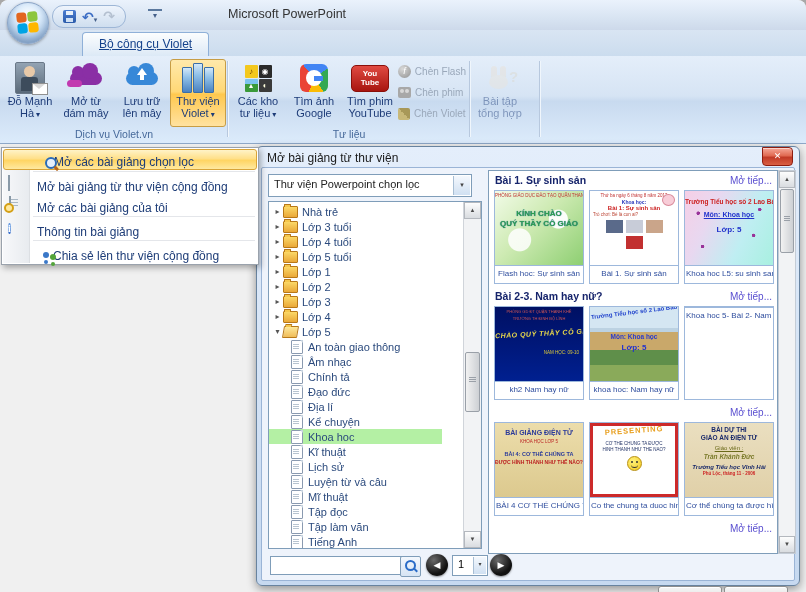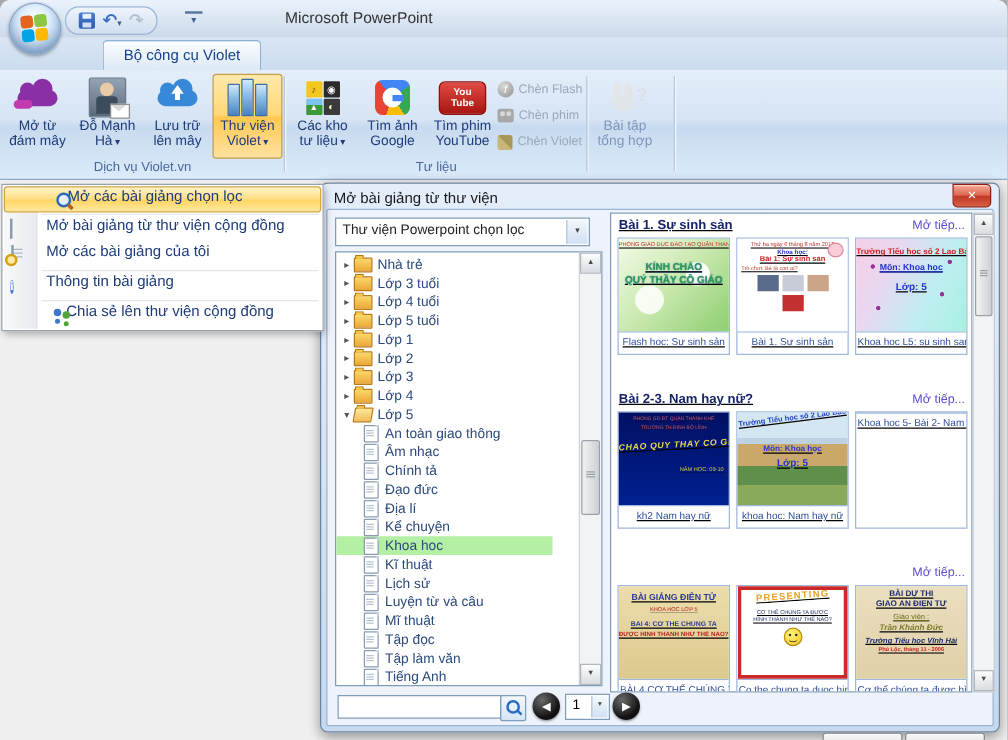--- a/index.html
+++ b/index.html
@@ -21,21 +21,21 @@
   .ico-save::after{content:"";position:absolute;left:3px;bottom:1px;width:7px;height:4px;background:#cfe0f4;}
   .ico-undo{color:#3a6cc4;font-size:14px;line-height:13px;font-weight:bold;}
   .ico-redo{color:#b4c0d0;font-size:14px;line-height:13px;font-weight:bold;}
   .mini-dd{font-size:7px;color:#44608a;}
   .qat-more{position:absolute;left:148px;top:9px;width:14px;text-align:center;color:#44608a;font-size:8px;border-top:2px solid #5a789e;line-height:10px;}
   .win-title{position:absolute;left:228px;top:7px;font-size:12.5px;color:#333;}
 
   
   .tabrow{position:absolute;left:0;top:30px;width:806px;height:26px;background:linear-gradient(#d9e5f3,#cbdcee);}
   .tab{position:absolute;left:82px;top:2px;height:23px;padding:0 16px;line-height:23px;font-size:12px;color:#15428b;
-    background:linear-gradient(#fbfdfe,#e9f1f9 60%,#dce9f6);border:1px solid #8fb0d8;border-bottom:none;border-radius:4px 4px 0 0;}
+    background:linear-gradient(#fbfdfe,#e9f1f9 60%,#dce9f6);border:1px solid #8fb0d8;border-bottom:none;border-radius:4px 4px 0 0;text-decoration:underline;}
 
   
   .ribbon{position:absolute;left:0;top:56px;width:806px;height:87px;
     background:linear-gradient(#e4eefa,#d6e4f4 46%,#c8daef 52%,#dcebfb);border-bottom:1px solid #8ea8c8;}
   .group{position:absolute;top:1px;height:84px;}
   .group::after{content:"";position:absolute;right:-2px;top:4px;bottom:4px;width:1px;background:#b7c8de;box-shadow:1px 0 0 #f0f6fc;}
   .glabel{position:absolute;left:0;right:0;bottom:1px;text-align:center;font-size:10.5px;color:#46699a;}
   .bigrow{display:flex;align-items:flex-start;padding-top:2px;}
   .bigbtn{width:54px;height:66px;display:flex;flex-direction:column;align-items:center;border:1px solid transparent;border-radius:3px;}
   .bigbtn .bico{height:34px;display:flex;align-items:center;justify-content:center;margin-top:1px;}
@@ -78,21 +78,21 @@
   .ic-film-s::after{content:"";position:absolute;left:7px;top:2px;width:4px;height:4px;border-radius:50%;background:#d8d8d8;}
   .ic-viol-s{width:12px;height:12px;background:linear-gradient(45deg,#c8b878 50%,#a89858 50%);border-radius:2px;}
   .ic-rabbit{position:relative;width:22px;height:24px;opacity:.55;}
   .ic-rabbit::before{content:"";position:absolute;left:2px;top:0;width:6px;height:13px;border-radius:3px;background:#f0d8b8;box-shadow:9px 0 0 #f0d8b8;}
   .ic-rabbit::after{content:"";position:absolute;left:0;top:9px;width:19px;height:14px;border-radius:50%;background:#f4e0c4;}
   .qmark{position:absolute;left:20px;top:2px;font-size:15px;color:#d8c8a8;font-weight:bold;}
 
   
   .menu{position:absolute;left:1px;top:147px;width:254px;background:#fff;border:1px solid #9aa2ac;box-shadow:2px 3px 6px rgba(0,0,0,.3);z-index:20;padding:1px;}
   .menu::before{content:"";position:absolute;left:1px;top:1px;bottom:1px;width:26px;background:linear-gradient(90deg,#f7f8fa,#e8ebef);border-right:1px solid #dcdfe3;}
-  .mitem{position:relative;height:21px;display:flex;align-items:flex-start;padding-left:34px;font-size:12px;color:#1d3c77;white-space:nowrap;}
+  .mitem{position:relative;height:21px;display:flex;align-items:flex-end;padding-left:34px;font-size:12px;color:#1d3c77;white-space:nowrap;}
   .mitem.sel{background:linear-gradient(#fff3c8,#ffe08a 45%,#ffd564 55%,#ffe9a0);border:1px solid #d8a438;border-radius:3px;height:19px;}
   .msep{height:1px;background:#e4e6ea;margin:1px 2px 1px 30px;}
   .micon{position:absolute;left:5px;top:3px;width:16px;height:16px;}
   .mi-mag{position:relative;}
   .mi-mag::before{content:"";position:absolute;left:2px;top:1px;width:8px;height:8px;border:2px solid #2b6cb8;border-radius:50%;background:#e6f0fb;}
   .mi-mag::after{content:"";position:absolute;left:11px;top:11px;width:5px;height:2.5px;background:#b5651d;transform:rotate(45deg);border-radius:1px;}
   .mi-tbl{background:#fff;border:1px solid #8a9aa8;width:14px;height:12px;margin-top:2px;
     background-image:linear-gradient(#5aa02c 3px,transparent 3px),linear-gradient(90deg,#c8d4dc 1px,transparent 1px),linear-gradient(#c8d4dc 1px,transparent 1px);background-size:100% 100%,5px 100%,100% 4px;}
   .mi-doc{position:relative;width:11px;height:14px;background:#fff;border:1px solid #8a9aa8;margin:1px 0 0 1px;}
   .mi-doc::before{content:"";position:absolute;left:1px;top:2px;width:7px;height:1px;background:#aab8c4;box-shadow:0 3px 0 #aab8c4,0 6px 0 #aab8c4;}
@@ -129,21 +129,21 @@
   .vsb{position:absolute;top:0;bottom:0;right:0;width:17px;background:#f2f3f5;border-left:1px solid #d0d4da;}
   .sbbtn{position:absolute;left:0;right:0;height:15px;background:linear-gradient(#fdfdfd,#d9dce0);border:1px solid #b4b8be;text-align:center;font-size:6px;color:#4a4a4a;line-height:14px;}
   .sbup{top:0;} .sbdn{bottom:0;}
   .sbthumb{position:absolute;left:1px;right:1px;background:linear-gradient(90deg,#f2f2f2,#cdd0d4);border:1px solid #9aa0a8;border-radius:2px;}
   .sbthumb::after{content:"";position:absolute;left:3px;right:3px;top:45%;height:1px;background:#9aa0a8;box-shadow:0 2px 0 #9aa0a8,0 -2px 0 #9aa0a8;}
   .tree .sbthumb{top:150px;height:58px;}
 
   .list{position:absolute;left:226px;top:2px;width:288px;height:382px;background:#fff;border:1px solid #7f9db9;overflow:hidden;}
   .listsb{position:absolute;left:516px;top:2px;width:16px;height:382px;background:#f2f3f5;border:1px solid #c4ccd6;}
   .listsb .sbthumb{top:18px;height:62px;}
-  .lrow{margin-bottom:26px;text-decoration:underline;}
+  .lrow{margin-bottom:3px;}
   .lhead{position:relative;height:19px;line-height:19px;padding-left:6px;font-size:10.5px;font-weight:bold;color:#16246b;white-space:nowrap;overflow:hidden;}
   .more{position:absolute;right:5px;top:0;font-size:10px;font-weight:normal;color:#5a4fd0;}
   .tiles{display:flex;gap:5px;padding-left:5px;}
   .tile{width:88px;height:92px;border:1px solid #9db8dc;background:#fff;flex:none;}
   .timg{height:74px;overflow:hidden;position:relative;text-align:center;}
   .tcap{height:15px;border-top:1px solid #9db8dc;font-size:8px;color:#2f4e9e;text-align:center;line-height:15px;white-space:nowrap;overflow:hidden;padding:0 1px;}
   .tl{line-height:1.25;white-space:nowrap;overflow:hidden;}
 
   
   .r1t1 .timg{background:linear-gradient(135deg,#f2fbe8,#cdeab2 45%,#96d47a);
@@ -237,33 +237,33 @@
   <div class="tabrow">
     <div class="tab">Bộ công cụ Violet</div>
   </div>
 
   <div class="ribbon">
 
     <div class="group" style="left:2px;width:224px;">
       <div class="bigrow">
         <div class="bigbtn">
           <div class="bico">
+              <span class="ic-user">
+                <span class="env"></span>
+              </span>
+            </div>
+          <div class="blab"><span>Đỗ Mạnh</span><br><span>Hà</span><span class="dd">▾</span></div>
+        </div>
+        <div class="bigbtn">
+          <div class="bico">
               <span class="cloud ic-cloud-purple">
                 <span class="ic-cloud-mini"></span>
               </span>
             </div>
           <div class="blab"><span>Mở từ</span><br><span>đám mây</span></div>
-        </div>
-        <div class="bigbtn">
-          <div class="bico">
-              <span class="ic-user">
-                <span class="env"></span>
-              </span>
-            </div>
-          <div class="blab"><span>Đỗ Mạnh</span><br><span>Hà</span><span class="dd">▾</span></div>
         </div>
         <div class="bigbtn">
           <div class="bico">
               <span class="cloud ic-cloud-blue">
                 <span class="up-arrow"></span>
                 <span class="up-stem"></span>
               </span>
             </div>
           <div class="blab"><span>Lưu trữ</span><br><span>lên mây</span></div>
         </div>

